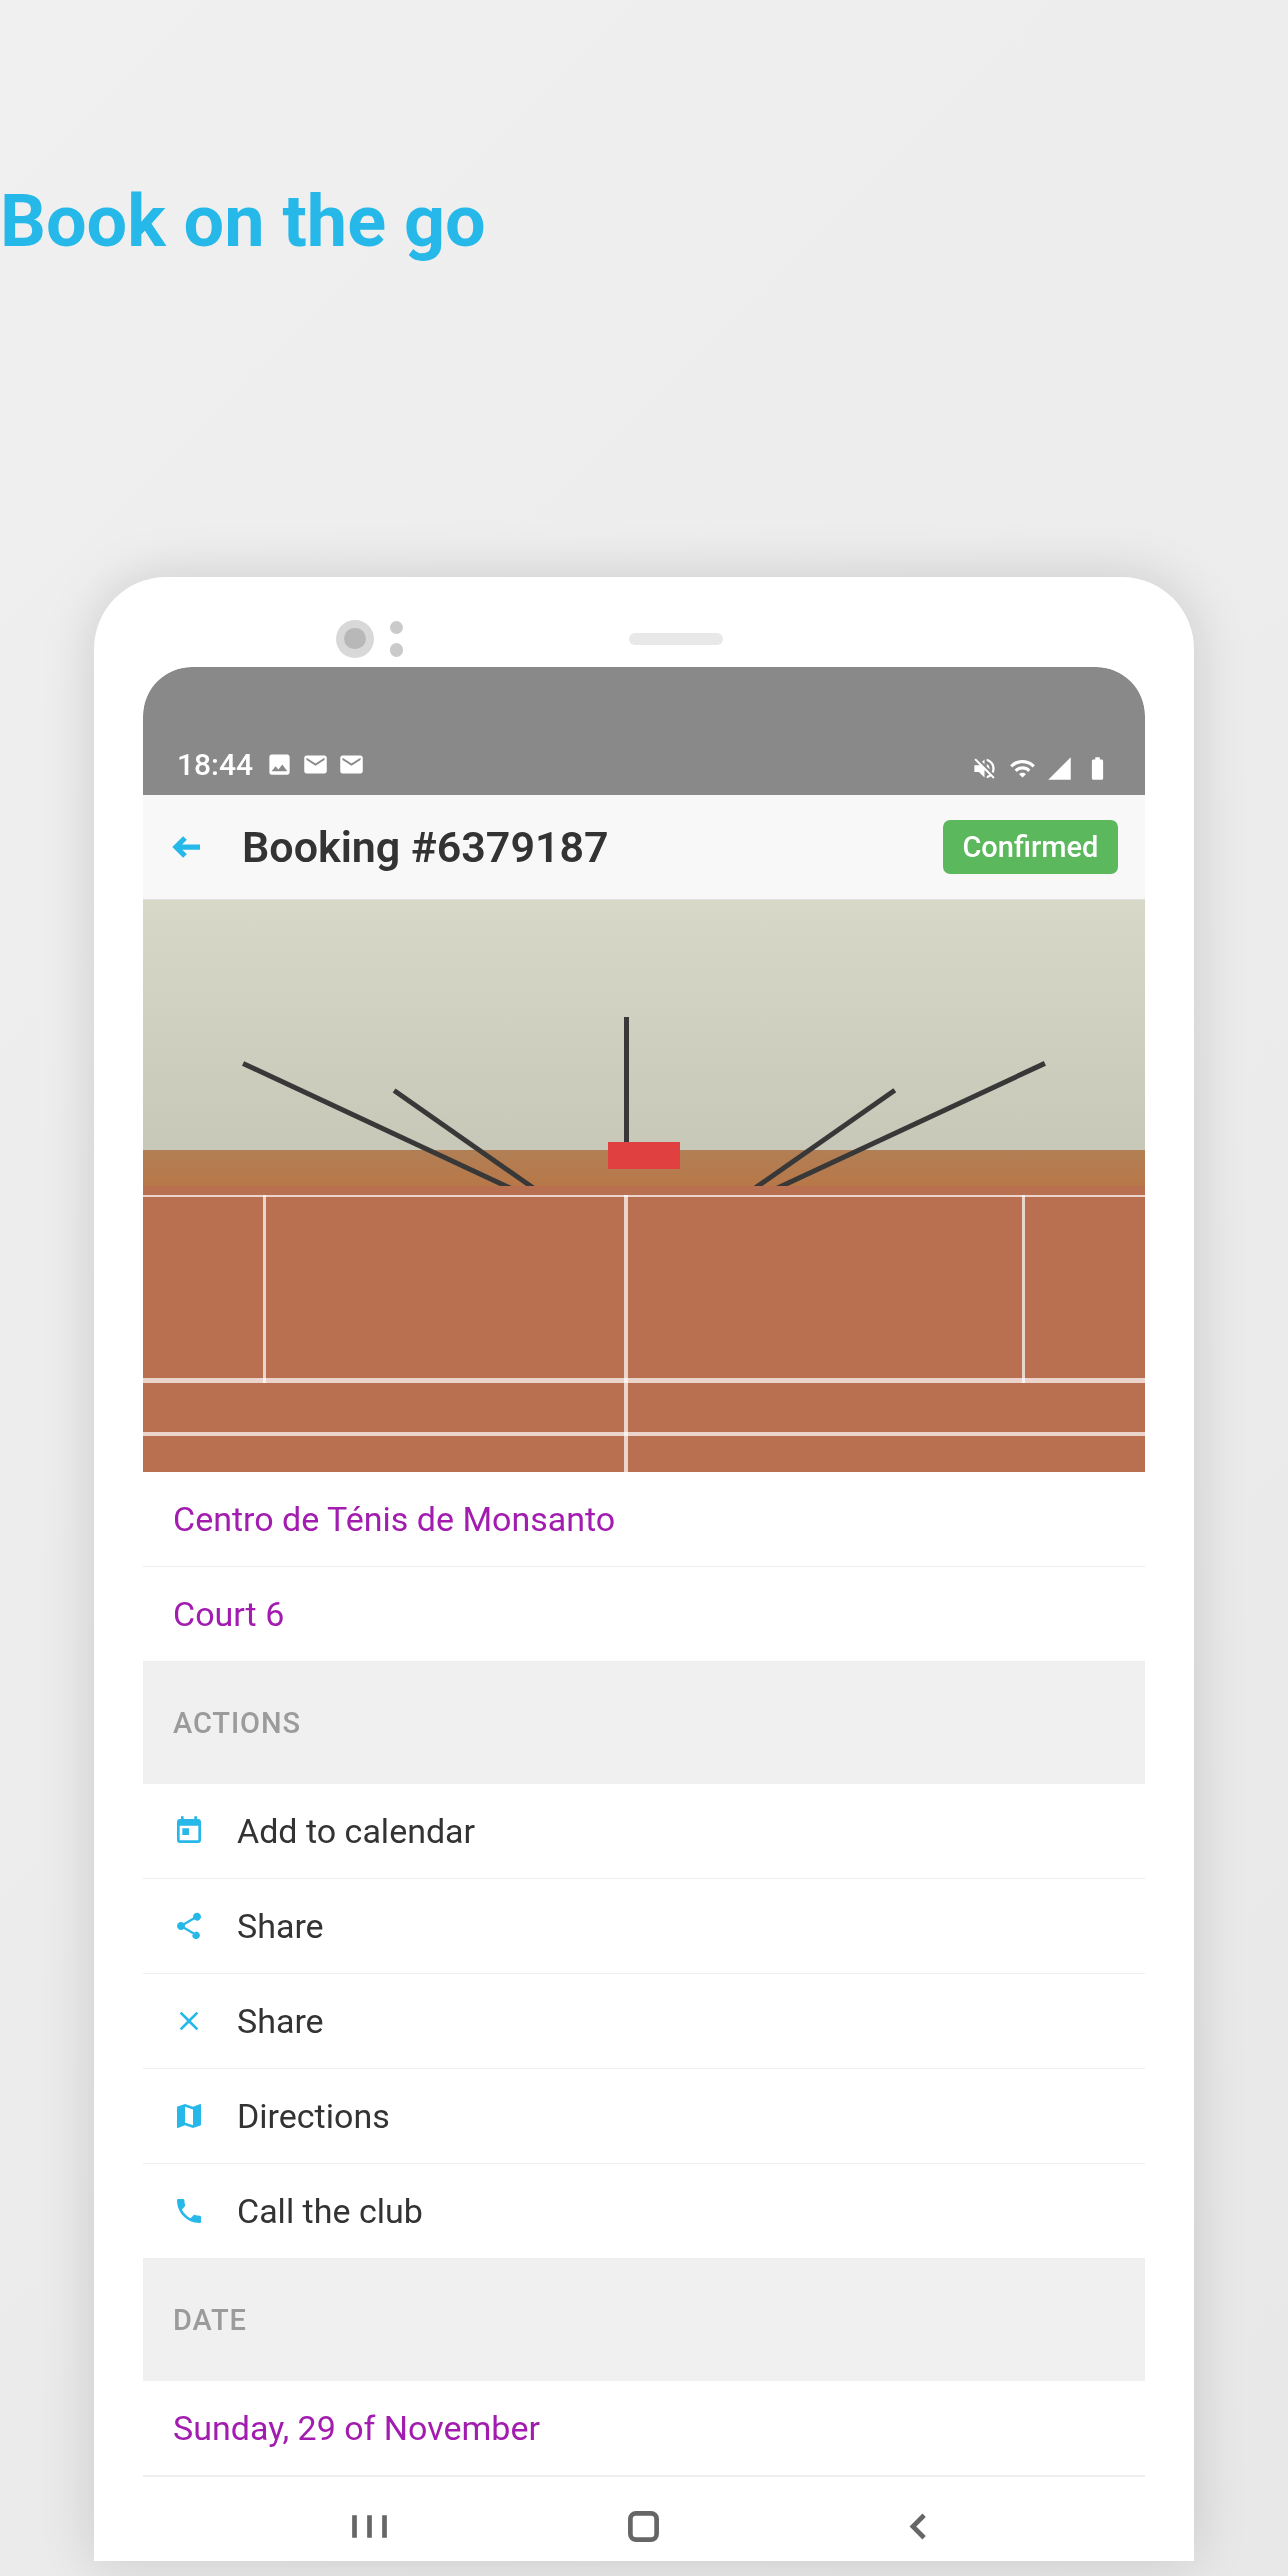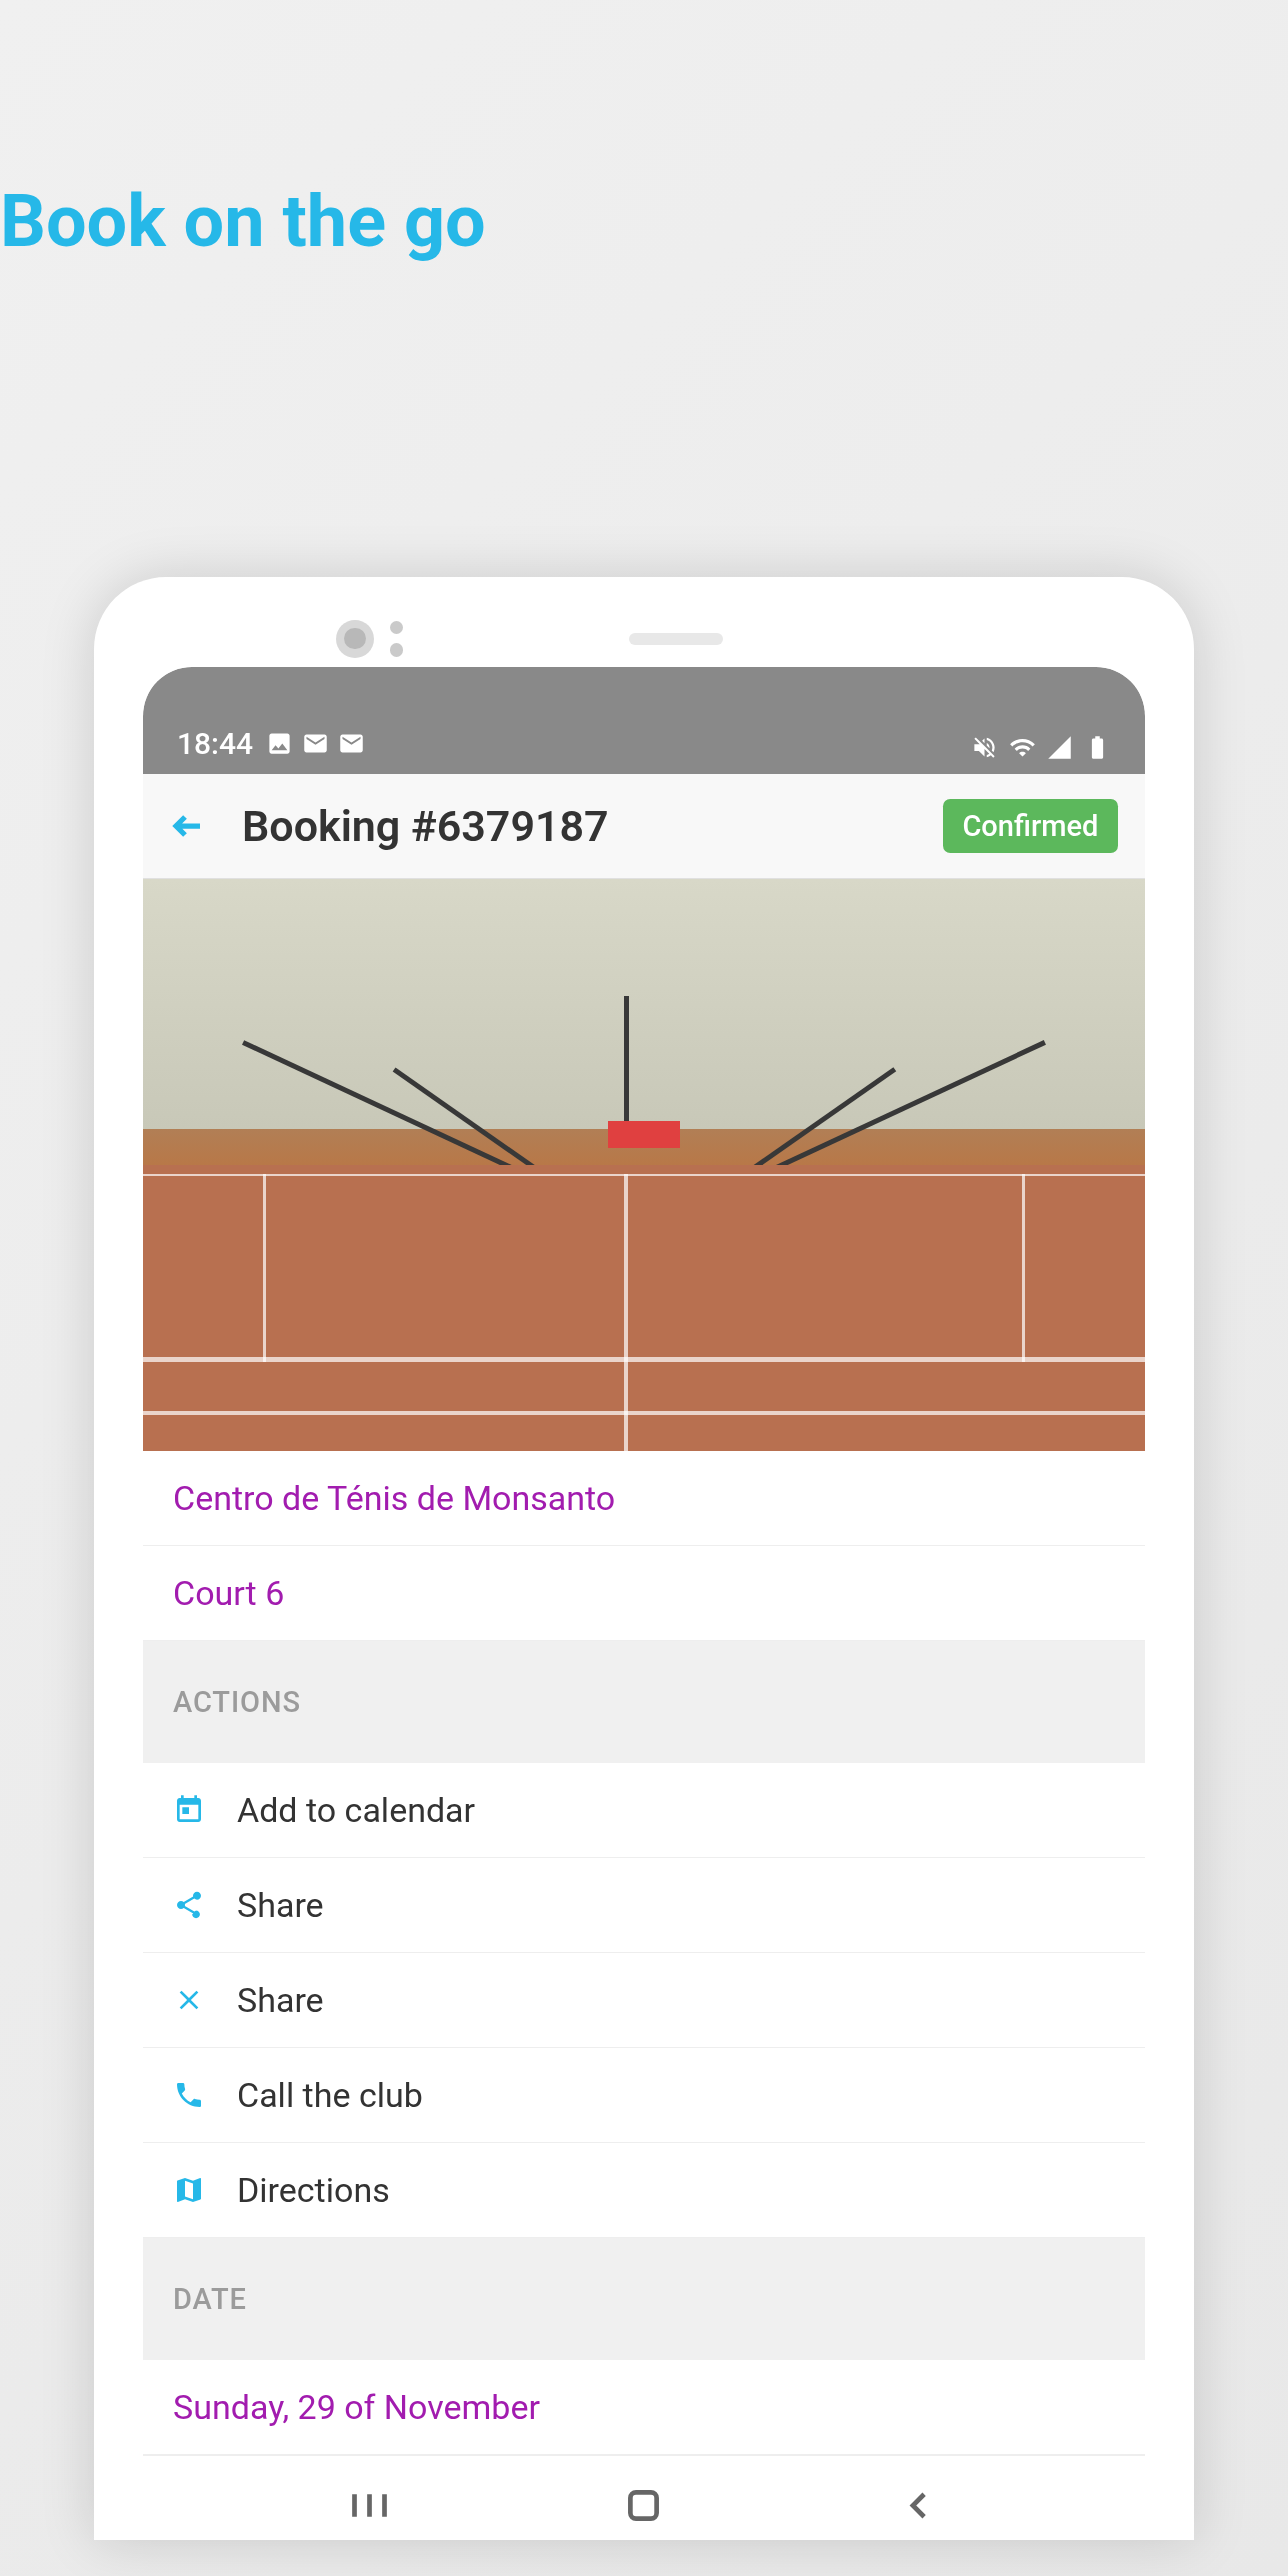--- a/index.html
+++ b/index.html
@@ -93,21 +93,21 @@
     }
     
     .phone-screen {
       background: #f0f0f0;
       border-radius: 49px 49px 0 0;
       overflow: hidden;
     }
     
     .status-bar {
       background: #898989;
-      height: 107px;
+      height: 128px;
       display: flex;
       align-items: flex-end;
       padding: 0 34px 13.4px;
       justify-content: space-between;
       border-radius: 49px 49px 0 0;
     }
     
     .status-left {
       display: flex;
       align-items: center;
@@ -388,30 +388,30 @@
 
     <div class="action-row">
       <svg class="action-icon" viewBox="0 0 24 24">
           <path d="M19 6.41L17.59 5 12 10.59 6.41 5 5 6.41 10.59 12 5 17.59 6.41 19 12 13.41 17.59 19 19 17.59 13.41 12z"></path>
         </svg>
       <span>Share</span>
     </div>
 
     <div class="action-row">
       <svg class="action-icon" viewBox="0 0 24 24">
-          <path d="M6.62 10.79c1.44 2.83 3.76 5.14 6.59 6.59l2.2-2.2c.27-.27.67-.36 1.02-.24 1.12.37 2.33.57 3.57.57.55 0 1 .45 1 1V20c0 .55-.45 1-1 1-9.39 0-17-7.61-17-17 0-.55.45-1 1-1h3.5c.55 0 1 .45 1 1 0 1.25.2 2.45.57 3.57.11.35.03.74-.25 1.02l-2.2 2.2z"></path>
-        </svg>
-      <span>Call the club</span>
+          <path d="M20.5 3l-.16.03L15 5.1 9 3 3.36 4.9c-.21.07-.36.25-.36.48V20.5c0 .28.22.5.5.5l.16-.03L9 18.9l6 2.1 5.64-1.9c.21-.7.36-.25.36-.48V3.5c0-.28-.22-.5-.5-.5zM15 19l-6-2.11V5l6 2.11V19z"></path>
+        </svg>
+      <span>Directions</span>
     </div>
 
     <div class="action-row">
       <svg class="action-icon" viewBox="0 0 24 24">
-          <path d="M20.5 3l-.16.03L15 5.1 9 3 3.36 4.9c-.21.07-.36.25-.36.48V20.5c0 .28.22.5.5.5l.16-.03L9 18.9l6 2.1 5.64-1.9c.21-.7.36-.25.36-.48V3.5c0-.28-.22-.5-.5-.5zM15 19l-6-2.11V5l6 2.11V19z"></path>
-        </svg>
-      <span>Directions</span>
+          <path d="M6.62 10.79c1.44 2.83 3.76 5.14 6.59 6.59l2.2-2.2c.27-.27.67-.36 1.02-.24 1.12.37 2.33.57 3.57.57.55 0 1 .45 1 1V20c0 .55-.45 1-1 1-9.39 0-17-7.61-17-17 0-.55.45-1 1-1h3.5c.55 0 1 .45 1 1 0 1.25.2 2.45.57 3.57.11.35.03.74-.25 1.02l-2.2 2.2z"></path>
+        </svg>
+      <span>Call the club</span>
     </div>
 
     <div class="section-header">DATE</div>
 
     <div class="info-row">Sunday, 29 of November</div>
 
     <div class="nav-bar">
       <svg class="nav-icon" viewBox="0 0 24 24">
           <path d="M4 6v12M12 6v12M20 6v12"></path>
         </svg>

